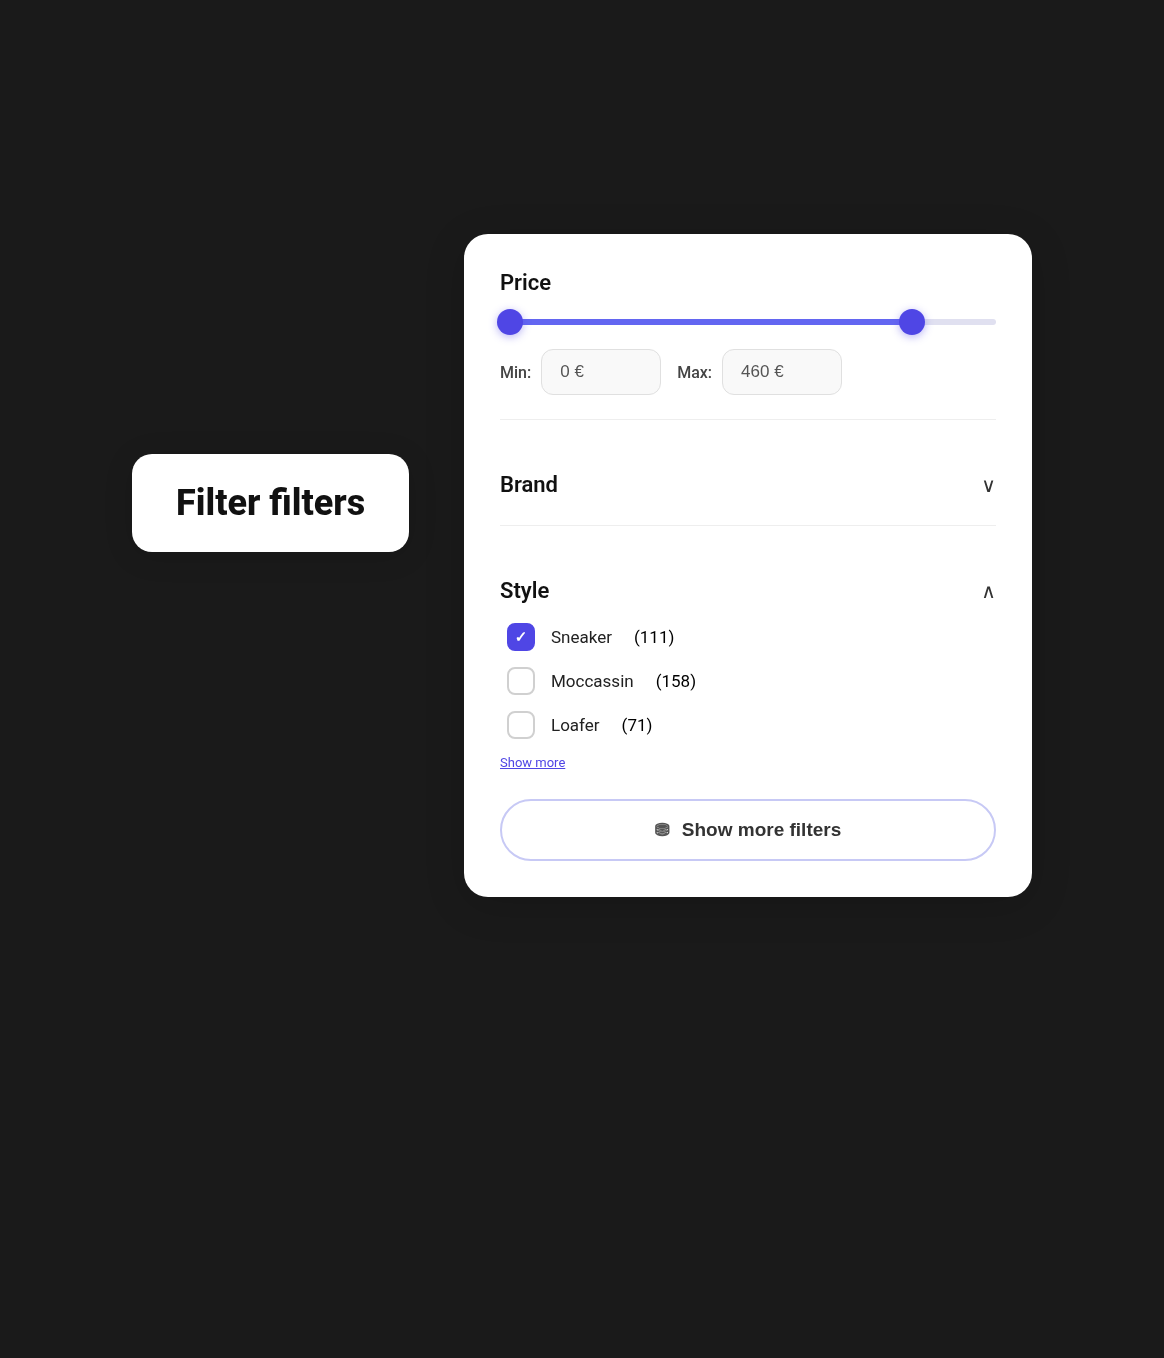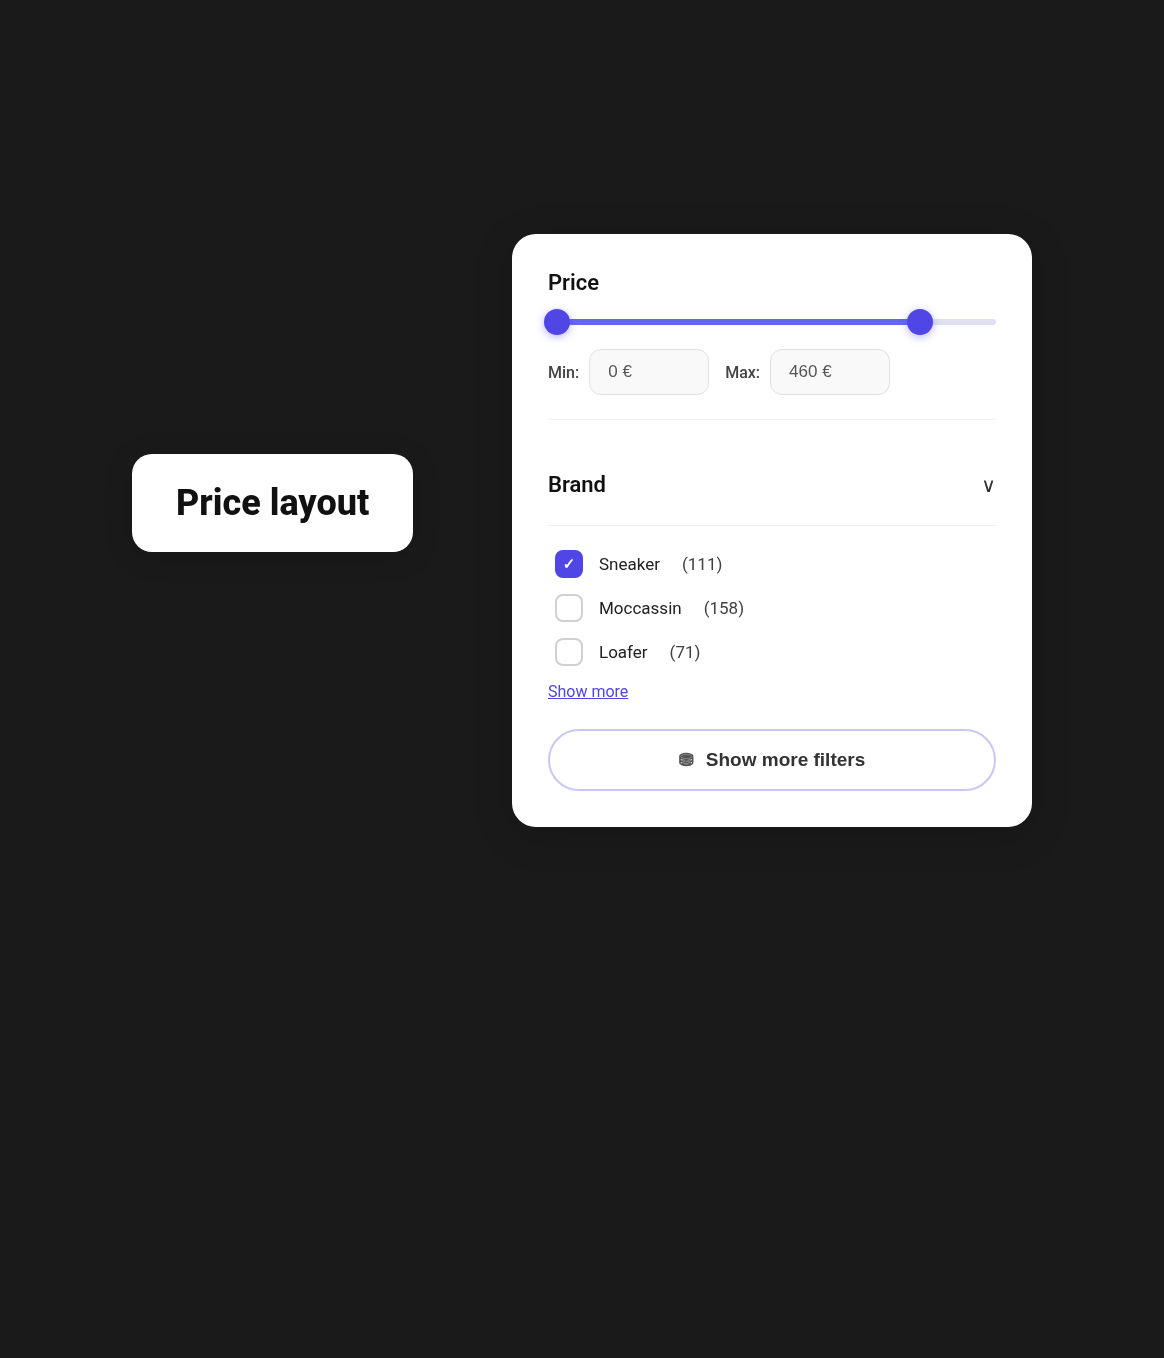--- a/index.html
+++ b/index.html
@@ -46,21 +46,21 @@
       font-weight: 800;
       color: #111111;
       white-space: nowrap;
     }
 
     
     .filter-panel {
       position: absolute;
       right: 0;
       top: 80px;
-      width: 520px;
+      width: 568px;
       background: #ffffff;
       border-radius: 24px;
       padding: 36px 36px 36px 36px;
       box-shadow: 0 8px 40px rgba(0,0,0,0.15);
       z-index: 5;
     }
 
     
     .section-title {
       font-size: 22px;
@@ -209,28 +209,28 @@
       font-weight: 700;
     }
 
     .checkbox-label {
       font-size: 17px;
       color: #222;
     }
 
     .checkbox-count {
       font-size: 17px;
-      color: #404040;
+      color: #000000;
       margin-left: 6px;
     }
 
     .show-more-link {
       display: inline-block;
       margin-top: 16px;
-      font-size: 16px;
+      font-size: 13px;
       color: #4f46e5;
       text-decoration: underline;
       cursor: pointer;
     }
 
     
     .show-more-filters-btn {
       display: flex;
       align-items: center;
       justify-content: center;
@@ -251,21 +251,21 @@
       font-size: 18px;
       color: #555;
     }
   </style>
 </head>
 <body>
 
 <div class="scene">
 
   <div class="filter-layout-label">
-    <span>Price layout</span>
+    <span>Filter filters</span>
   </div>
 
   <div class="filter-panel">
 
     <div>
       <div class="section-title">Price</div>
 
       <div class="price-slider-container">
         <div class="slider-track">
           <div class="slider-fill"></div>
@@ -289,20 +289,24 @@
     <div class="divider"></div>
 
     <div class="section-header">
       <span class="section-title" style="margin-bottom:0;">Brand</span>
       <span class="chevron-icon">∨</span>
     </div>
 
     <div class="divider"></div>
 
     <div class="style-section">
+      <div class="section-header">
+        <span class="section-title" style="margin-bottom:0;">Style</span>
+        <span class="chevron-icon">∧</span>
+      </div>
 
       <div class="checkbox-list">
 
         <div class="checkbox-item">
           <div class="checkbox-box checked"></div>
           <span class="checkbox-label">Sneaker</span>
           <span class="checkbox-count">(111)</span>
         </div>
 
 

